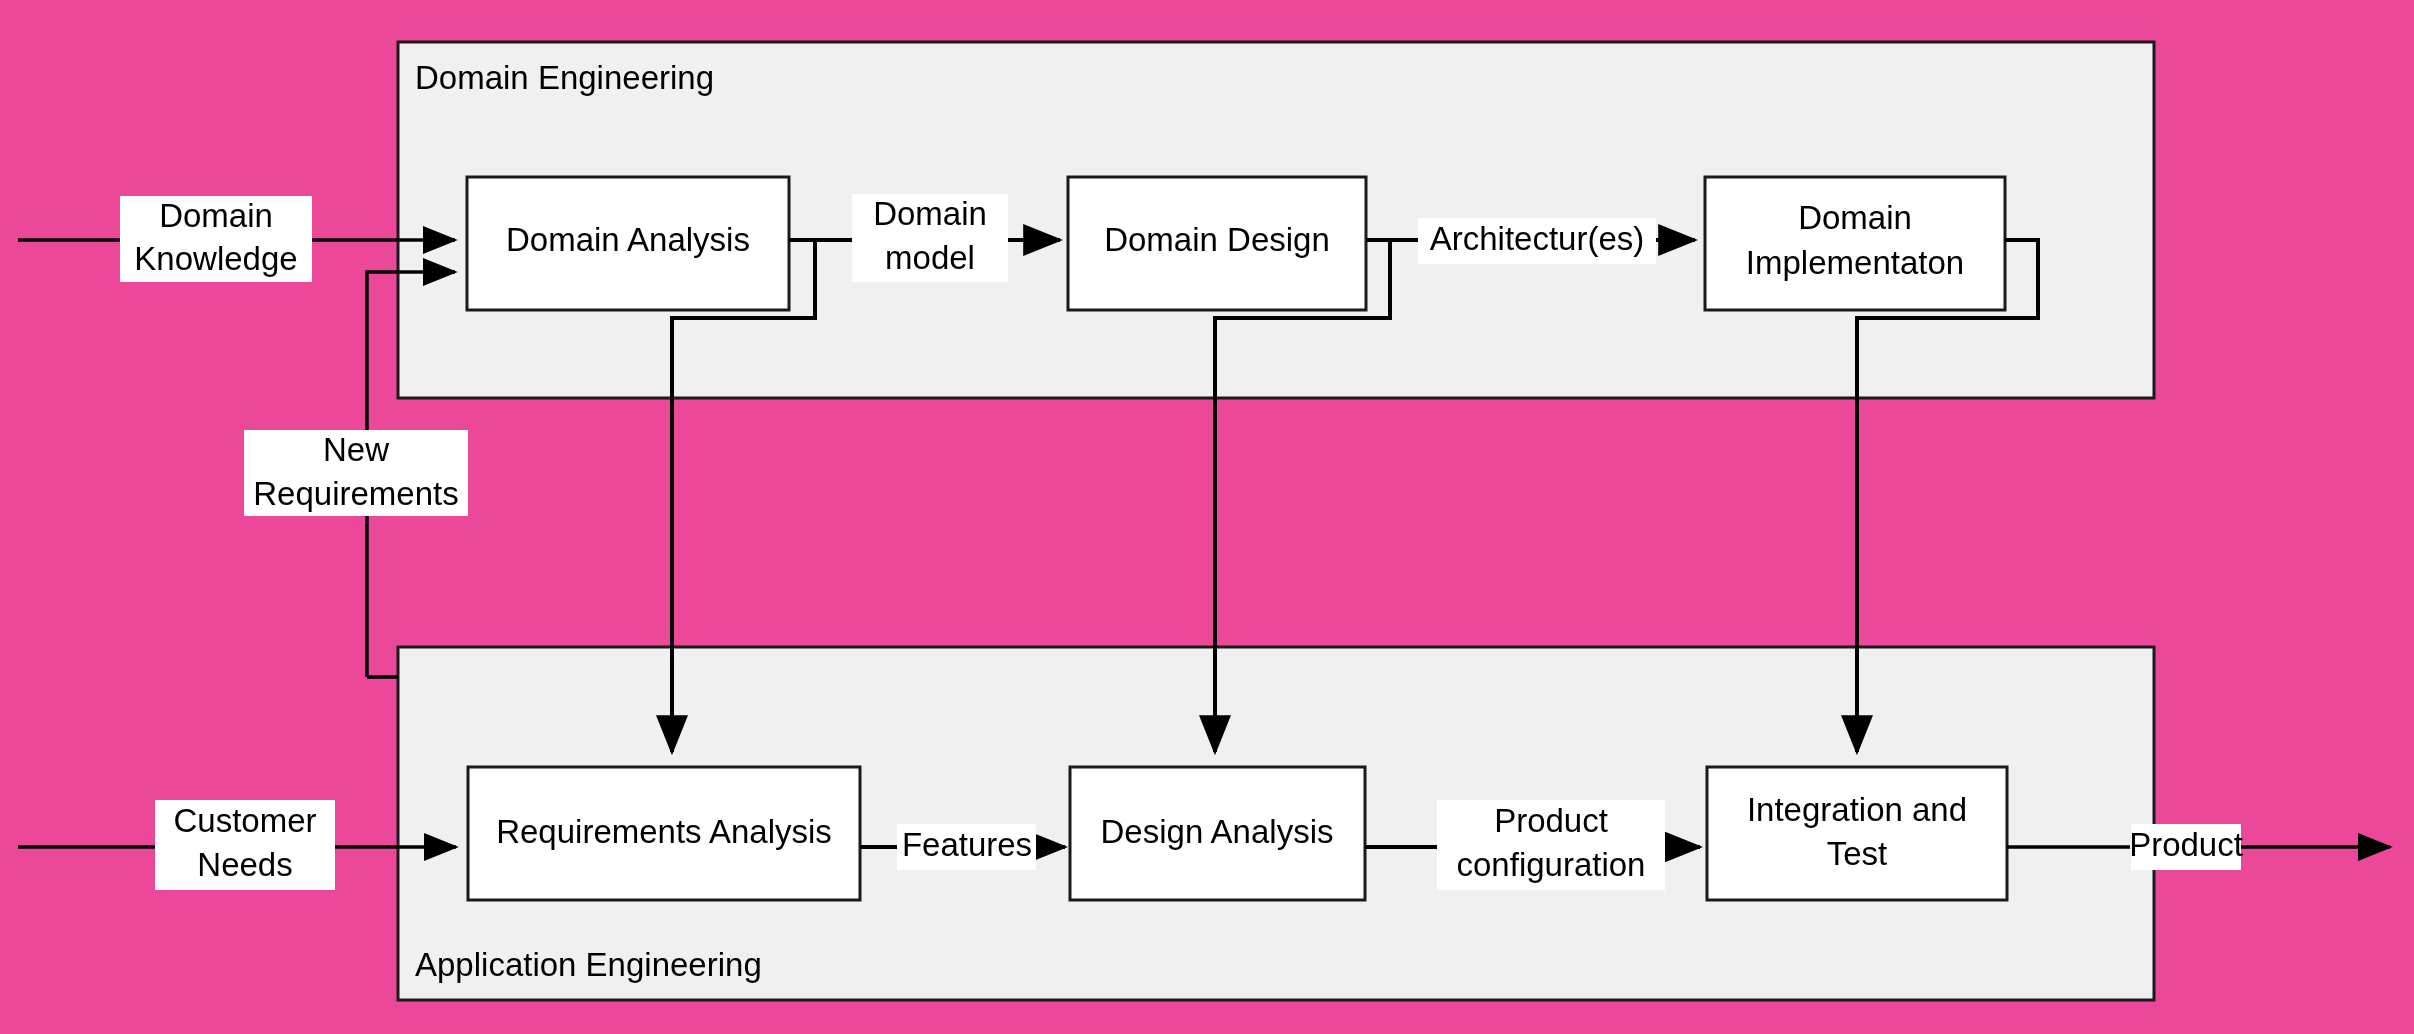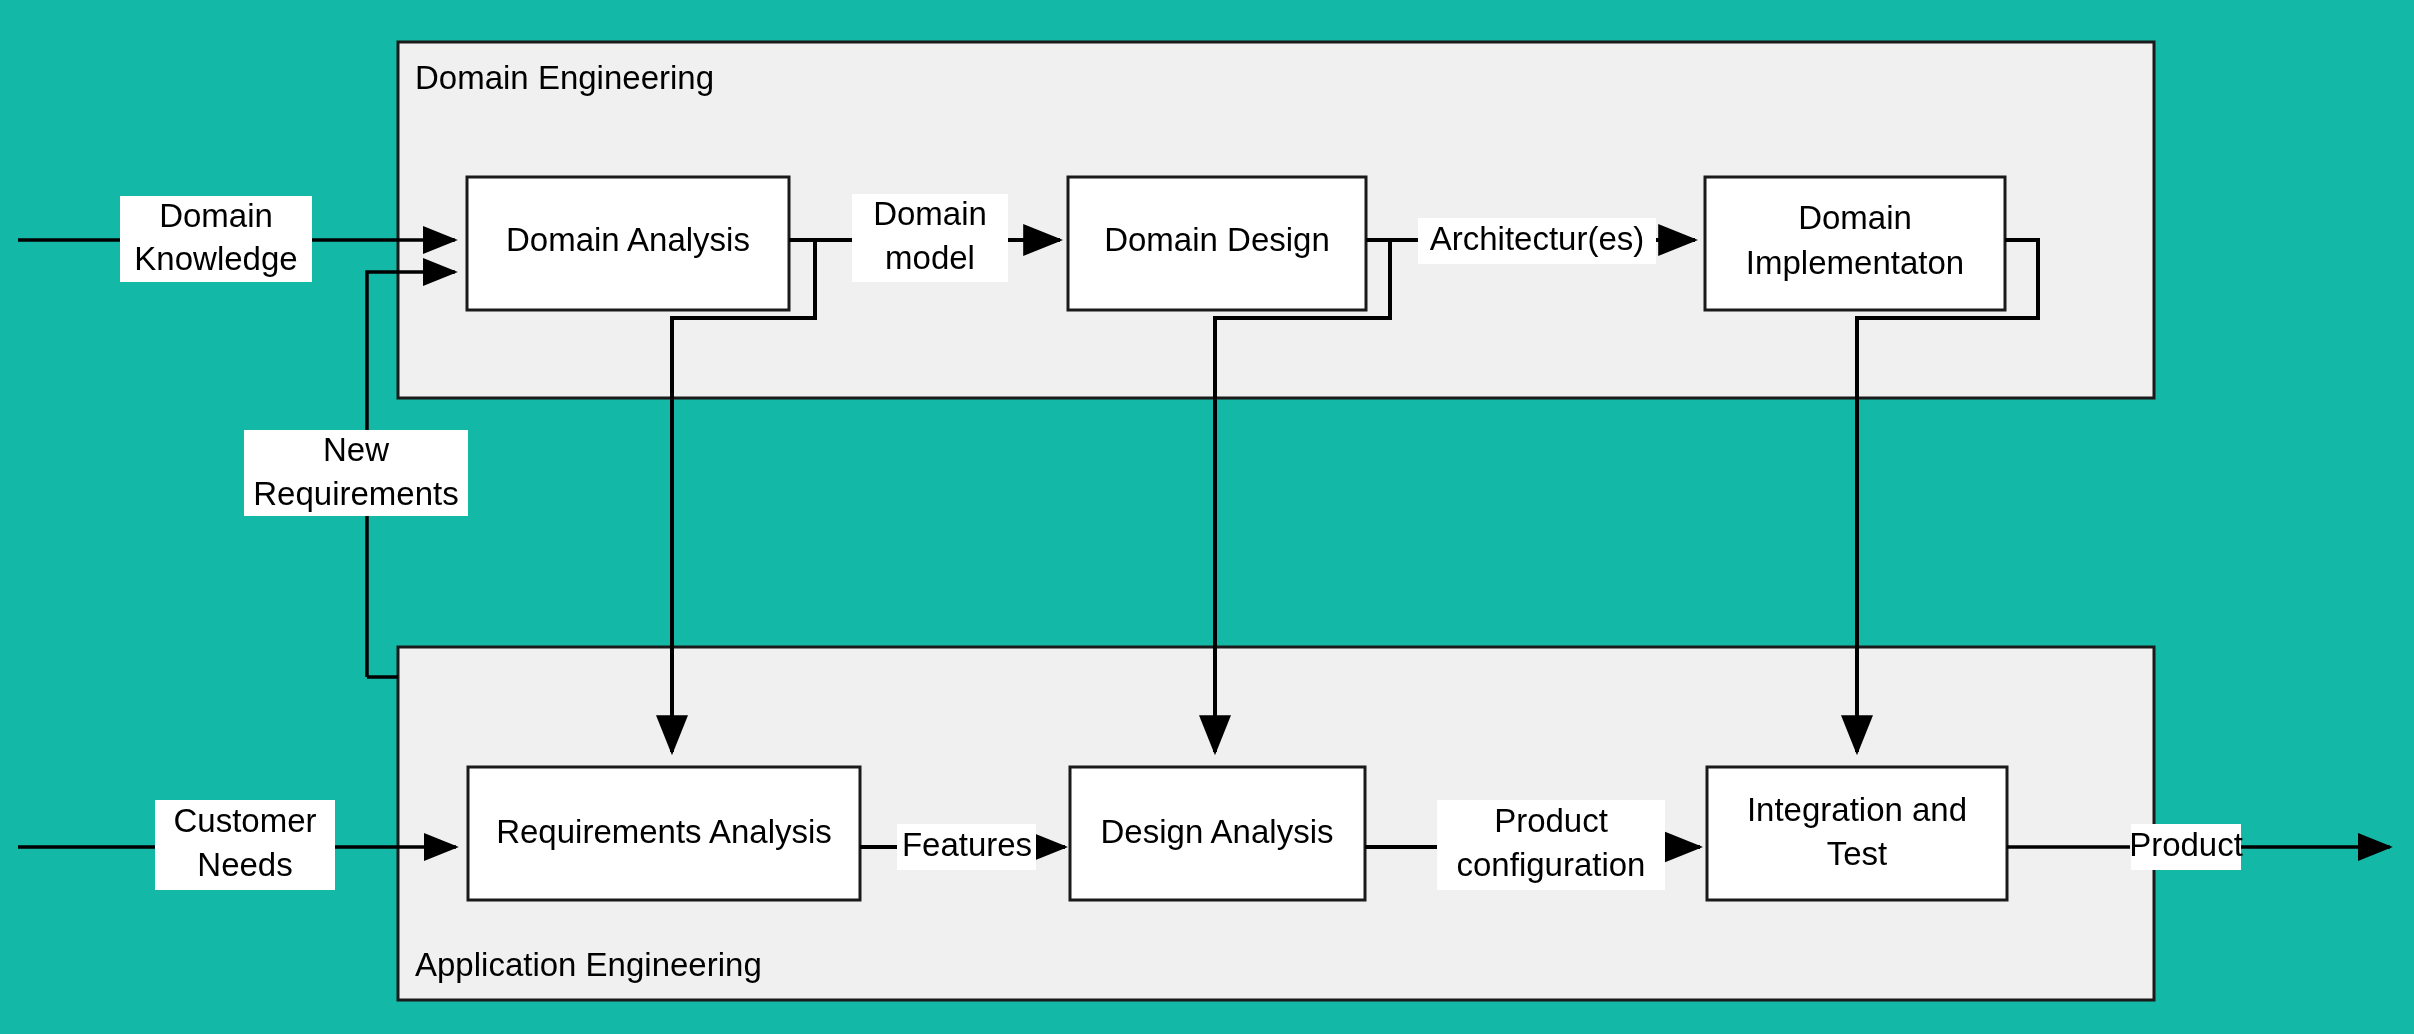--- a/index.html
+++ b/index.html
@@ -7,21 +7,21 @@
     padding: 0;
     background: #ffffff;
   }
   body {
     font-family: "Liberation Sans", sans-serif;
   }
   #stage {
     position: relative;
     width: 2414px;
     height: 1034px;
-    background: #14b8a6;
+    background: #ec4899;
     overflow: hidden;
   }
   svg.diagram {
     position: absolute;
     left: 0;
     top: 0;
     width: 2414px;
     height: 1034px;
   }
   .container-rect {

